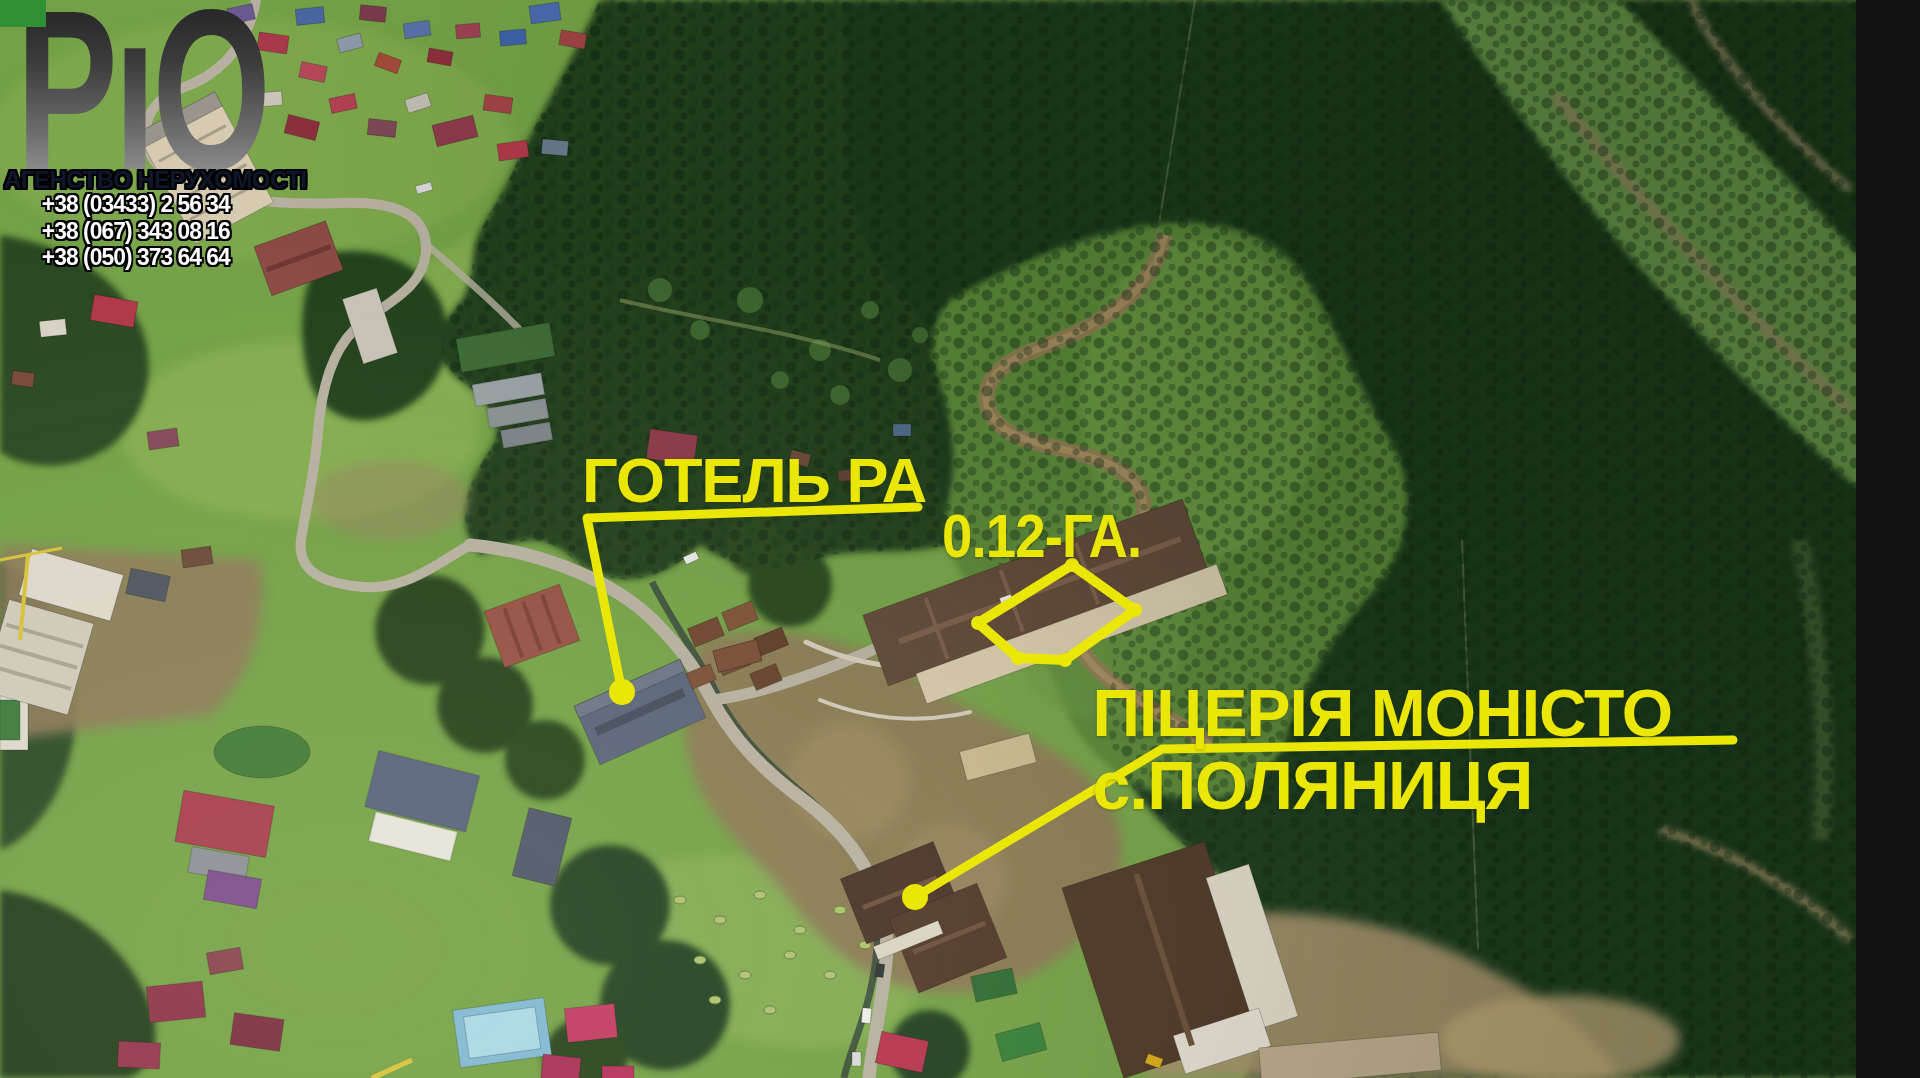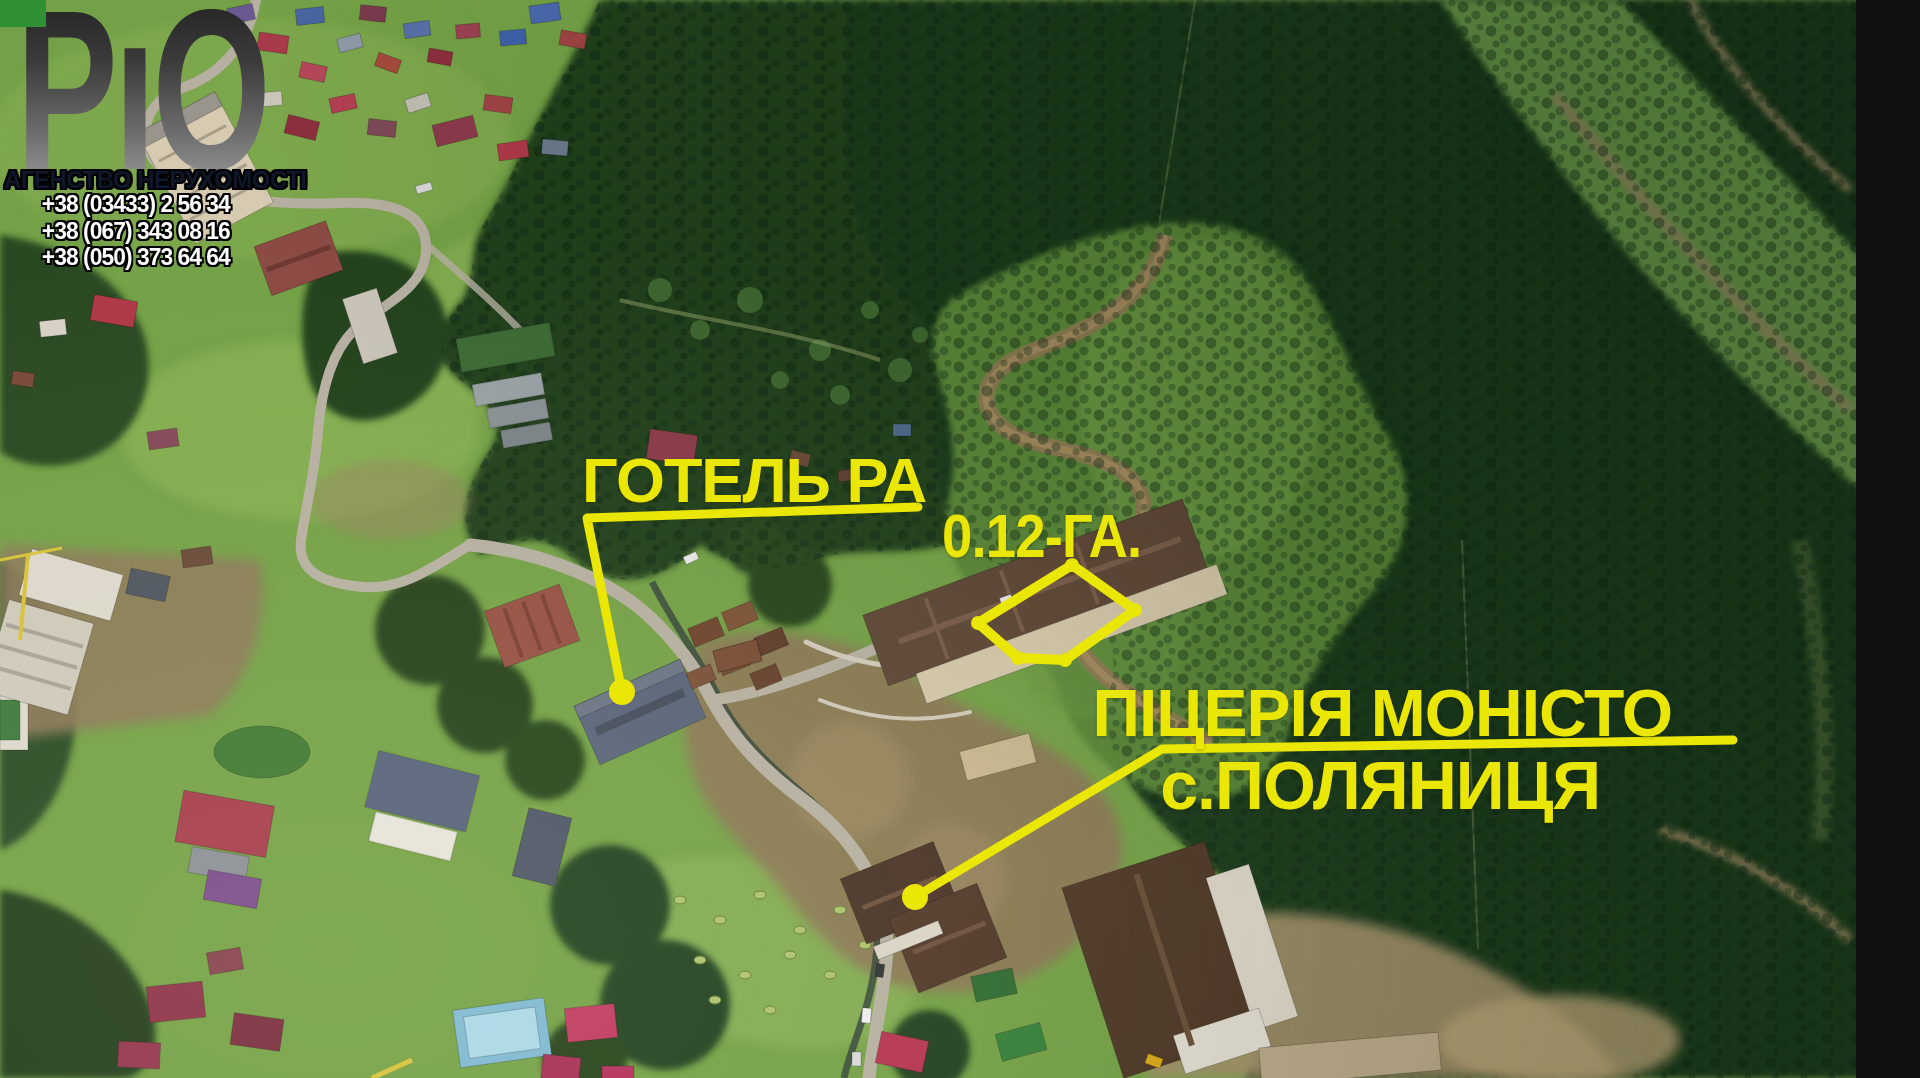--- a/index.html
+++ b/index.html
@@ -29,21 +29,21 @@
         font-size:24px;font-weight:bold;letter-spacing:-1px;line-height:26.5px;color:#fff;
         transform:scaleX(0.95);transform-origin:center left;
         text-shadow:-2px -2px 0 #000,2px -2px 0 #000,-2px 2px 0 #000,2px 2px 0 #000,
                     0 -2px 0 #000,0 2px 0 #000,-2px 0 0 #000,2px 0 0 #000;}
   
   .ylbl{position:absolute;font-weight:bold;color:#eae606;white-space:nowrap;
         text-shadow:0 1px 3px rgba(40,40,0,0.35);}
   #hotel-label{left:582px;top:444px;font-size:63px;letter-spacing:-1px;}
   #plot-label{left:942px;top:500px;font-size:62px;letter-spacing:-1px;
         transform:scaleX(0.88);transform-origin:top left;}
-  #pz-block{position:absolute;top:678px;right:184px;text-align:center;}
+  #pz-block{position:absolute;top:678px;right:184px;text-align:left;}
   #pz-line1{font-size:66px;line-height:70px;letter-spacing:-1px;}
   #pz-line2{font-size:68px;line-height:74px;letter-spacing:-1px;padding-right:4px;}
 </style>
 </head>
 <body>
 
 <div id="stage">
 
   <svg id="scene" width="1920" height="1078" viewBox="0 0 1920 1078">
     <defs>

